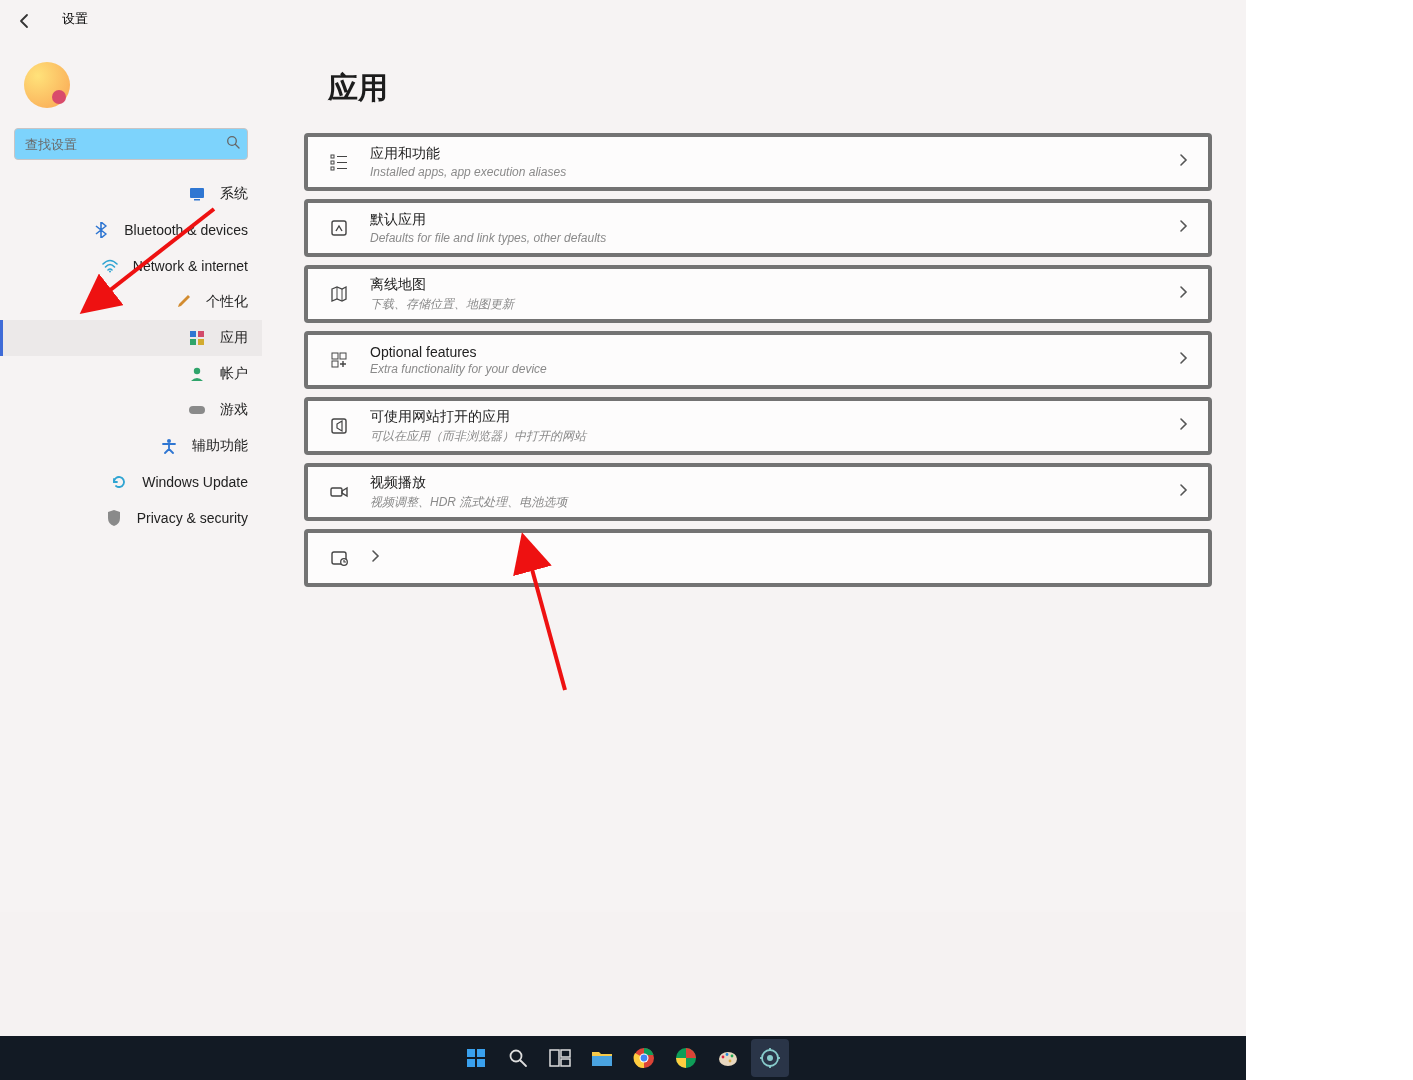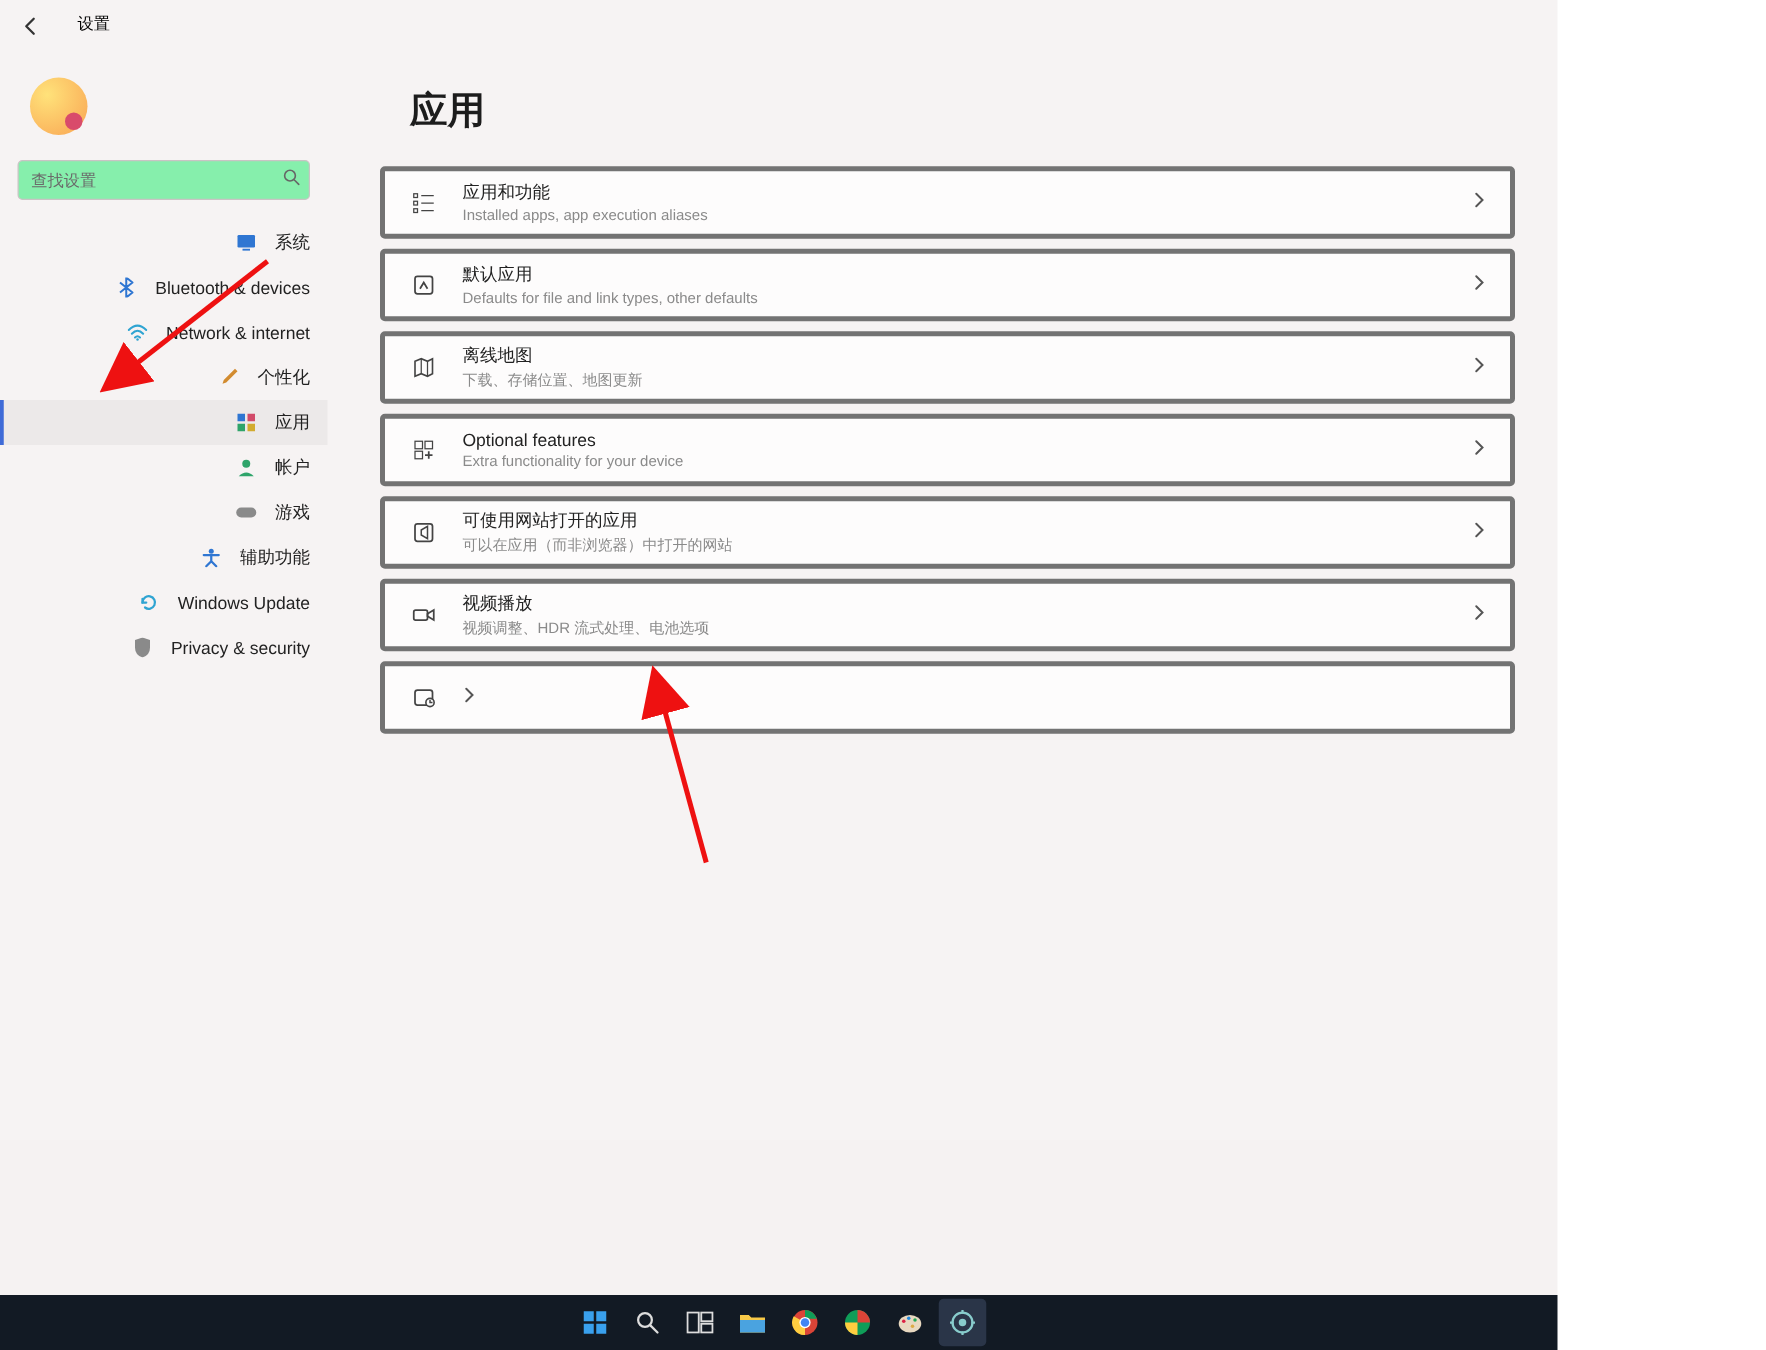--- a/index.html
+++ b/index.html
@@ -41,21 +41,21 @@
     background:#d94b6b;
   }
   .search {
     margin: 0 14px 16px 14px;
     position: relative;
   }
   .search input {
     width: 100%; height: 32px;
     border: 1px solid #c9c4c4;
     border-radius: 4px;
-    background: #86efac;
+    background: #7dd3fc;
     padding: 0 18px 0 10px;
     font-size: 13px;
     color: #333;
   }
   .search input::placeholder { color: #6a6a6a; }
   .search .mag {
     position: absolute; right: 8px; top: 50%; transform: translateY(-50%);
     color: #666; pointer-events: none;
   }
   .nav {
@@ -110,20 +110,21 @@
   }
   .card .txt {
     flex: 1;
   }
   .card .ttl {
     font-size: 14px; color: #222;
   }
   .card .sub {
     font-size: 12px; color: #8a8a8a;
     margin-top: 2px;
+    font-style: italic;
   }
   .card .chev {
     color: #555;
   }
   
   .arrow-svg {
     position:absolute; pointer-events:none;
   }
   
   .taskbar {

